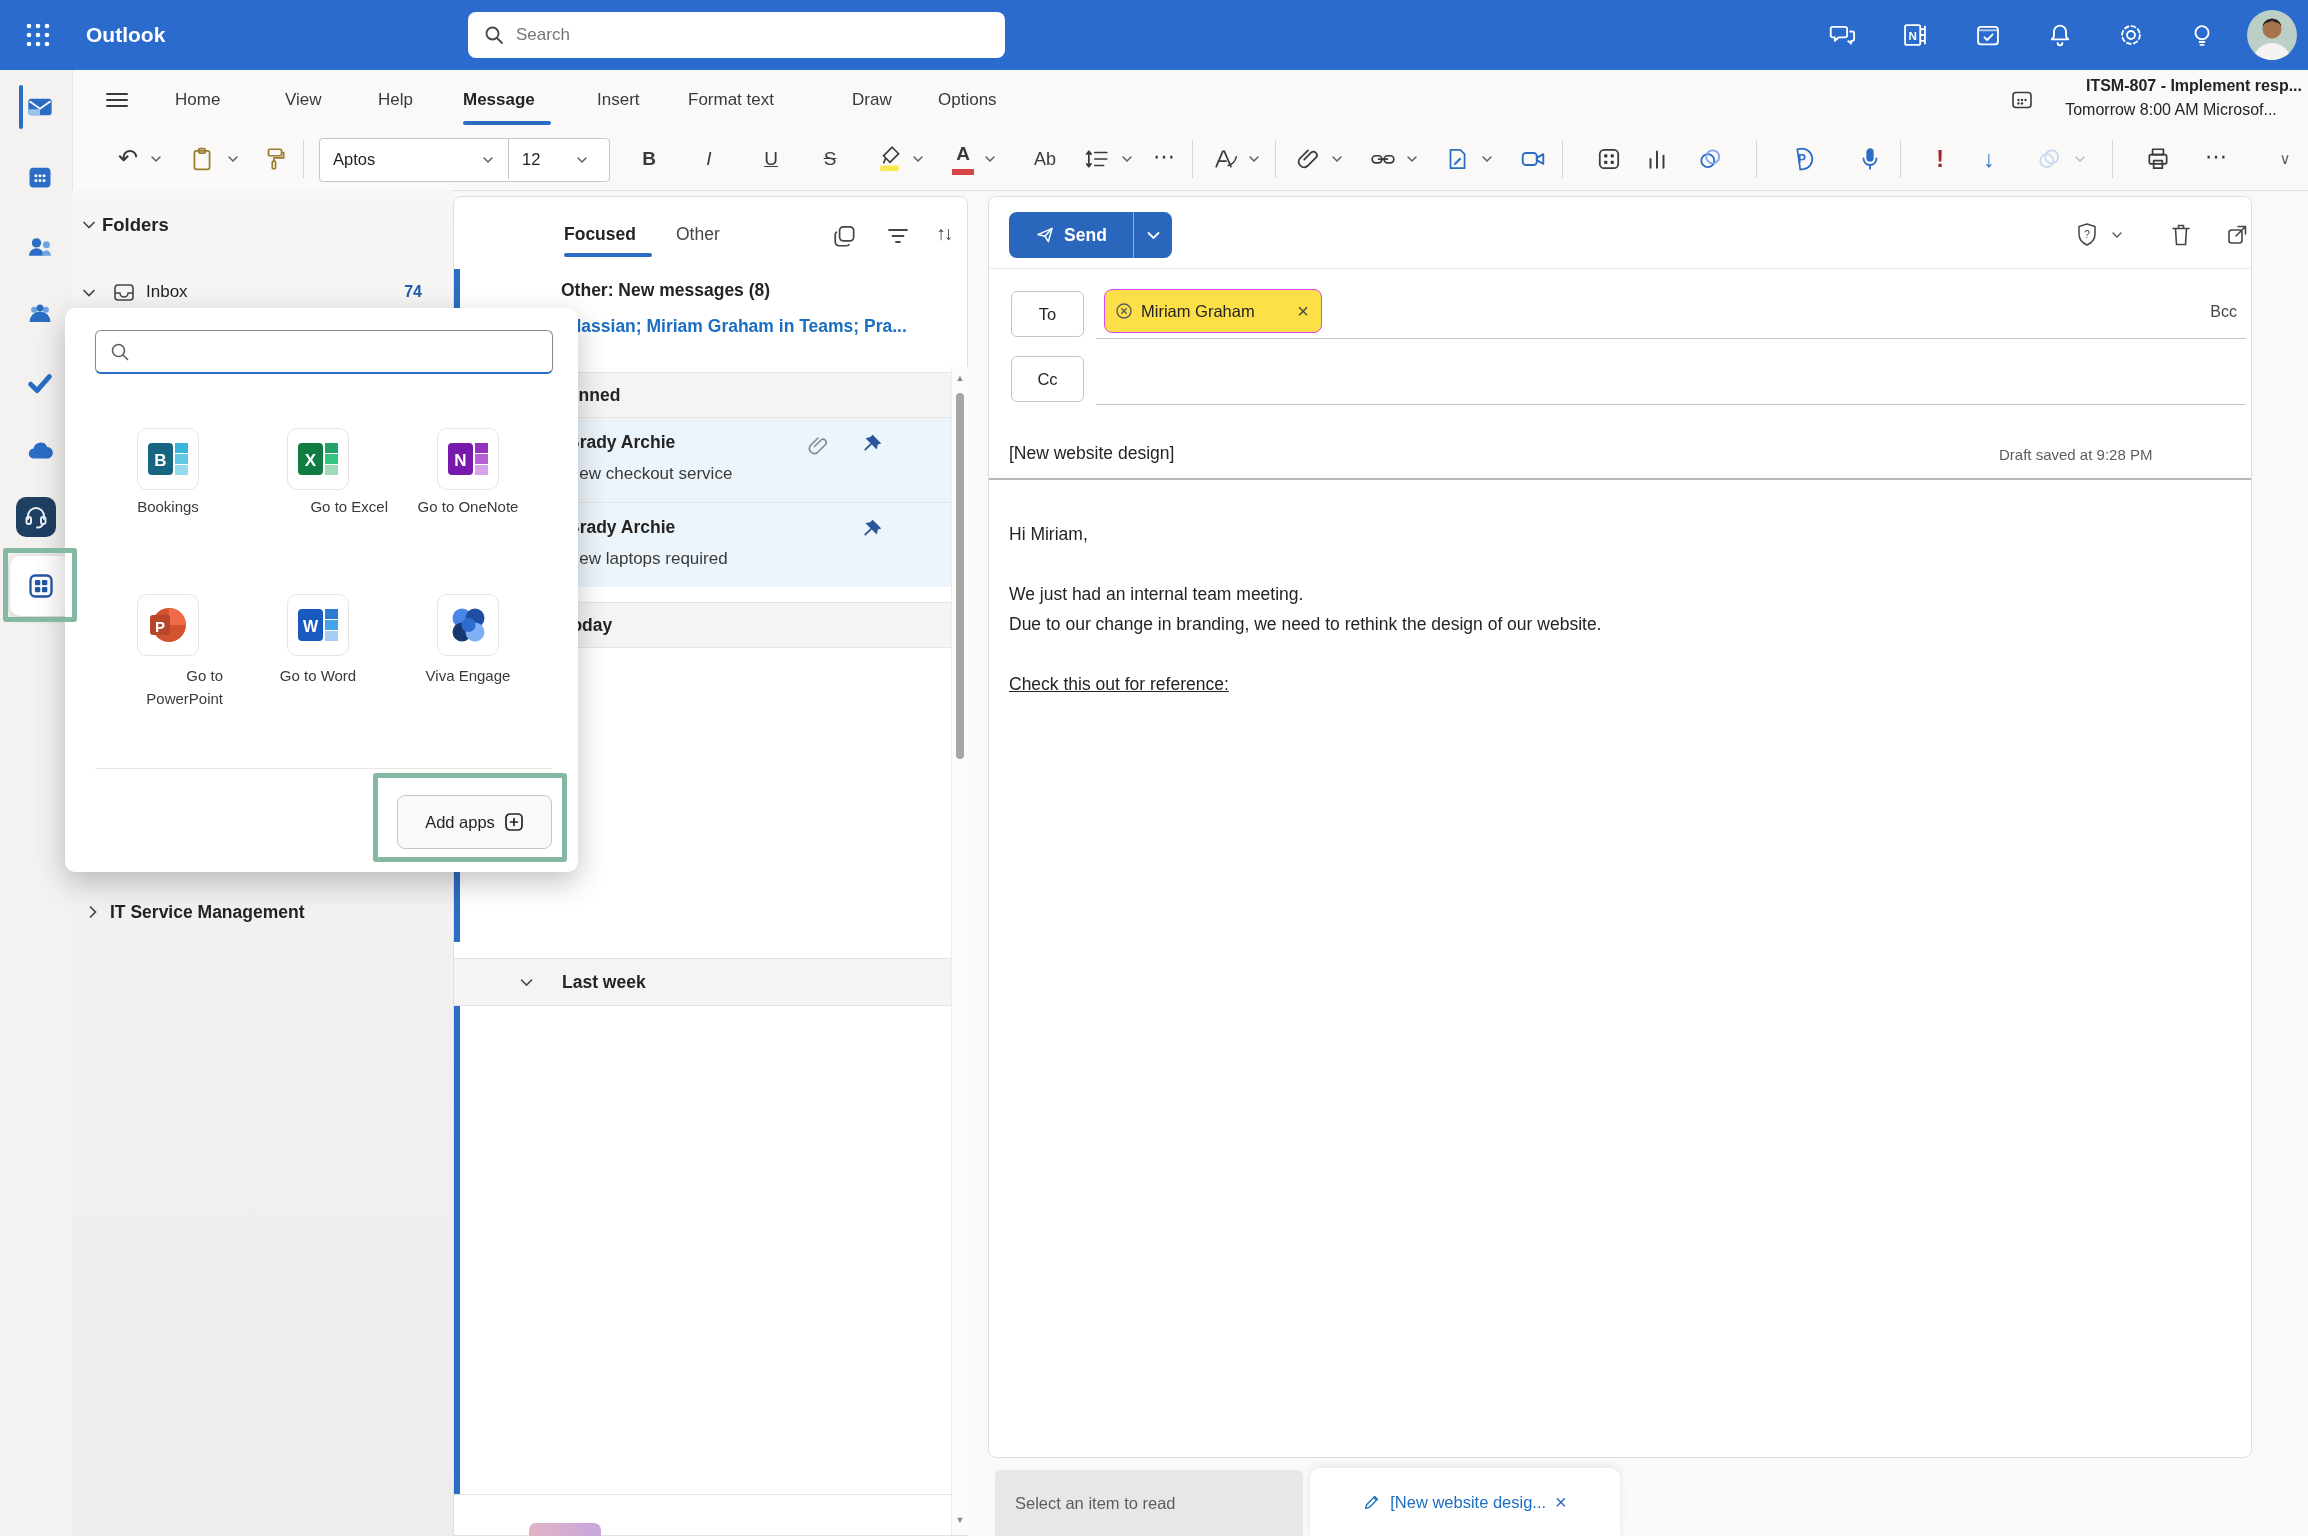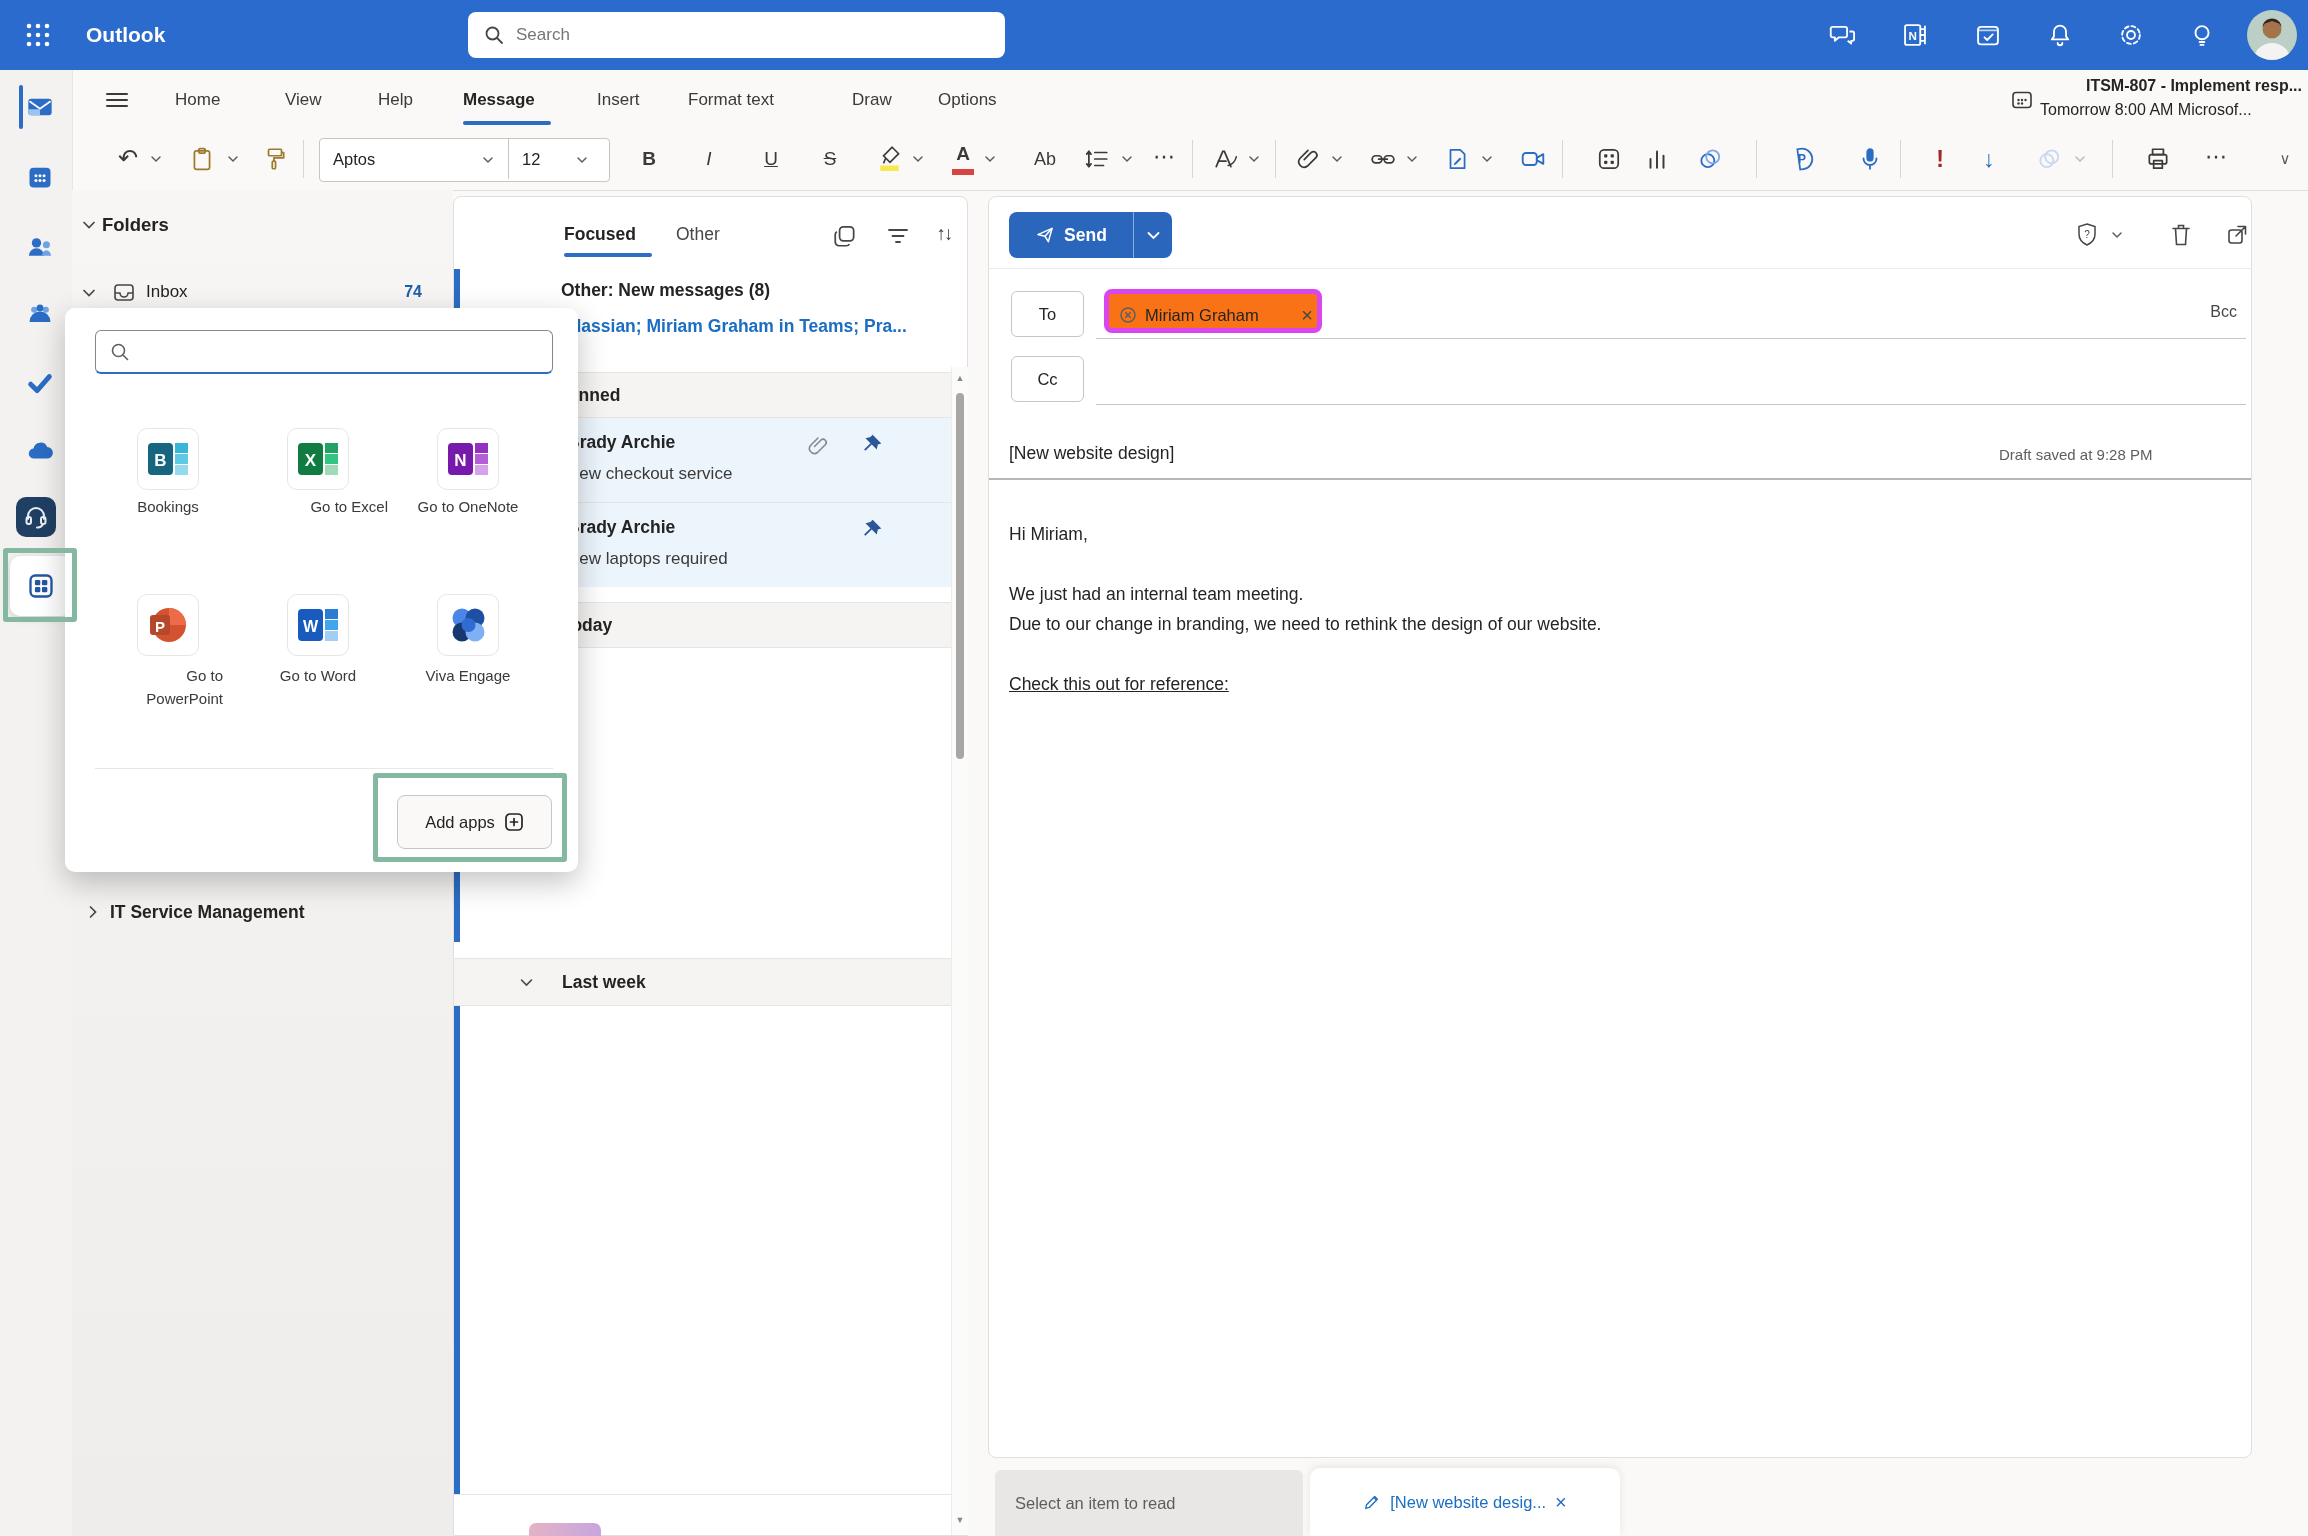--- a/index.html
+++ b/index.html
@@ -130,21 +130,21 @@
             <g fill="#3b3a39" stroke="none">
               <circle cx="8.5" cy="12" r="1.2"></circle>
               <circle cx="12" cy="12" r="1.2"></circle>
               <circle cx="15.5" cy="12" r="1.2"></circle>
               <circle cx="8.5" cy="15.5" r="1.2"></circle>
               <circle cx="12" cy="15.5" r="1.2"></circle>
             </g>
           </svg>
       </span>
       <div class="abs txt semib" style="left:40px;top:2px;width:262px;height:24px;line-height:24px;font-size:16px;text-align:right;color:#252423;">ITSM-807 - Implement resp...</div>
-      <div class="abs txt" style="left:40px;top:26px;width:262px;height:24px;line-height:24px;font-size:16px;text-align:left;color:#252423;">Tomorrow 8:00 AM Microsof...</div>
+      <div class="abs txt" style="left:40px;top:26px;width:262px;height:24px;line-height:24px;font-size:16px;text-align:center;color:#252423;">Tomorrow 8:00 AM Microsof...</div>
     </div>
 
     <div class="abs" style="left:0;top:60px;width:2308px;height:58px;">
       <span class="abs txt chevbtn" style="left:114px;top:0;width:28px;height:58px;line-height:56px;font-size:24px;color:#3b3a39;text-align:center;">↶</span>
       <span class="abs ic chevbtn" style="left:150px;top:25px;">
           <svg width="12" height="8" viewBox="0 0 12 8">
             <path d="M2 2l4 4 4-4" fill="none" stroke="#605e5c" stroke-width="1.5" stroke-linecap="round"></path>
           </svg>
         </span>
 
@@ -584,21 +584,21 @@
           <rect x="4" y="7" width="13" height="13" rx="2.5"></rect>
           <path d="M13 3.5h7.5V11M20.5 3.5L11 13"></path>
         </svg>
     </span>
 
     <span class="hair" style="left:0;top:71px;width:1262px;height:1px;background:#edebe9;"></span>
 
     <div class="abs chevbtn" style="left:22px;top:94px;width:73px;height:46px;border:1px solid #c8c6c4;border-radius:6px;box-sizing:border-box;text-align:center;">
       <span class="txt" style="line-height:44px;font-size:16.5px;color:#252423;">To</span>
     </div>
-    <div class="abs" style="left:115px;top:92px;width:218px;height:44px;border:5px solid #d946ef;border-radius:8px;box-sizing:border-box;background:#f97316;cursor:pointer;">
+    <div class="abs" style="left:115px;top:92px;width:218px;height:44px;border:1px solid #d946ef;border-radius:8px;box-sizing:border-box;background:#fde047;cursor:pointer;">
       <span class="abs ic" style="left:10px;top:12px;">
         <svg width="18" height="18" viewBox="0 0 18 18" fill="none" stroke="#605e5c" stroke-width="1.5">
             <circle cx="9" cy="9" r="7"></circle>
             <path d="M6.3 6.3l5.4 5.4M11.7 6.3l-5.4 5.4"></path>
           </svg>
       </span>
       <span class="abs txt" style="left:36px;top:0;height:42px;line-height:42px;font-size:16.5px;color:#252423;">Miriam Graham</span>
       <span class="abs txt chevbtn" style="left:186px;top:0;width:24px;height:42px;line-height:42px;font-size:20px;color:#484644;text-align:center;">×</span>
     </div>
     <span class="abs txt chevbtn" style="left:1212px;top:100px;width:36px;height:30px;line-height:30px;font-size:16px;color:#484644;text-align:right;">Bcc</span>

